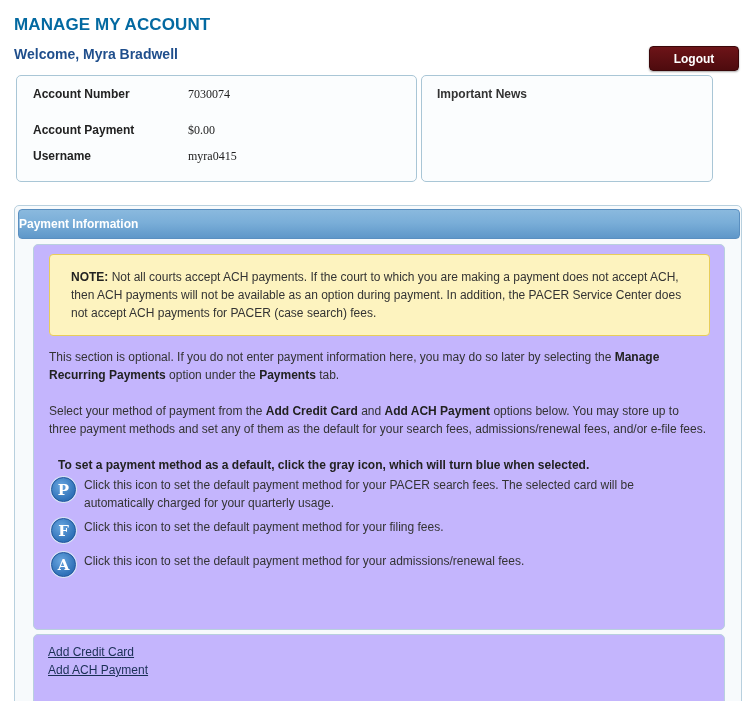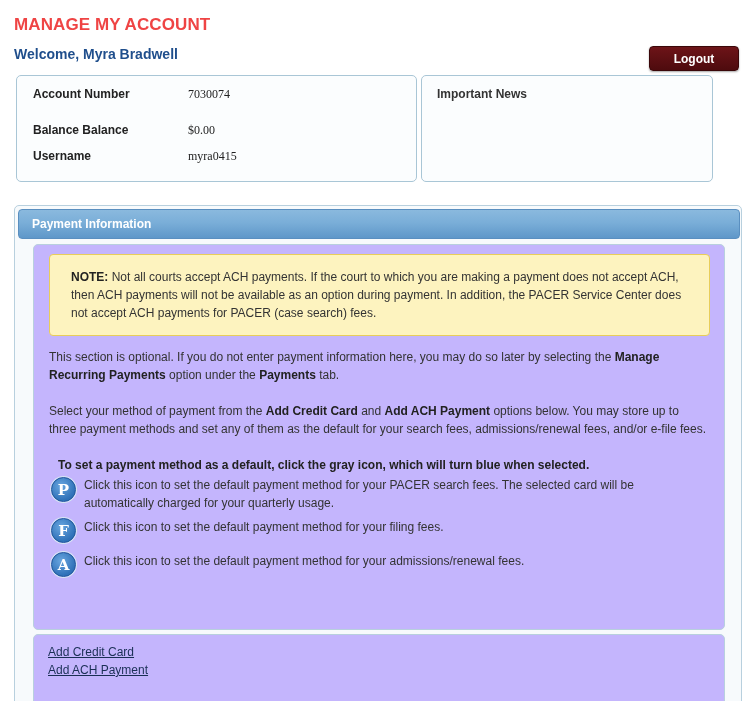--- a/index.html
+++ b/index.html
@@ -1,19 +1,19 @@
 <!DOCTYPE html>
 <html><head>
   <meta charset="utf-8">
   <style>
     * { box-sizing: border-box; margin: 0; padding: 0; }
     html, body { width: 752px; height: 701px; overflow: hidden; background: #ffffff; }
     body { font-family: "Liberation Sans", sans-serif; font-size: 12px; color: #222; position: relative; }
 
-    .page-title { position: absolute; left: 14px; top: 15px; font-size: 17px; font-weight: bold; color: #ef4444; letter-spacing: 0.1px; }
+    .page-title { position: absolute; left: 14px; top: 15px; font-size: 17px; font-weight: bold; color: #0369a1; letter-spacing: 0.1px; }
     .welcome { position: absolute; left: 14px; top: 46px; font-size: 14px; font-weight: bold; color: #1f4e8c; }
 
     .logout-btn {
       position: absolute; left: 649px; top: 46px; width: 90px; height: 25px;
       background: linear-gradient(#6d1418, #4e0b0e);
       border: 1px solid #3a0709; border-radius: 4px;
       color: #fff; font-weight: bold; font-size: 12px;
       display: flex; align-items: center; justify-content: center;
       box-shadow: 0 1px 2px rgba(0,0,0,0.35);
       cursor: pointer;
@@ -34,21 +34,21 @@
 
     .payment-panel {
       position: absolute; left: 14px; top: 205px; width: 728px; height: 510px;
       border: 1px solid #b8d0de; border-radius: 5px; background: #f7fafc;
     }
     .payment-header {
       position: absolute; left: 3px; top: 3px; width: 722px; height: 30px;
       border-radius: 4px; border: 1px solid #5a8fc0;
       background: linear-gradient(#8ab9de 0%, #7aaed8 45%, #5f97c9 100%);
       color: #fff; font-weight: bold; font-size: 12px;
-      display: flex; align-items: center; padding-left: 13px;
+      display: flex; align-items: center; 
       cursor: pointer;
     }
 
     .inner-box {
       position: absolute; left: 18px; width: 692px;
       border: 1px solid #b8d0de; border-radius: 5px; background: #c4b5fd;
     }
     .content-box { top: 38px; height: 386px; }
     .links-box { top: 428px; height: 100px; }
 
@@ -88,21 +88,21 @@
 <div class="box account-box">
   <div class="acct-row" style="top:11px;">
     <span class="acct-label">Account Number</span>
     <span class="acct-value">7030074</span>
   </div>
   <div class="acct-row" style="top:29px;margin-top:44px;">
     <span class="acct-label">Username</span>
     <span class="acct-value">myra0415</span>
   </div>
   <div class="acct-row" style="top:47px;">
-    <span class="acct-label">Balance Balance</span>
+    <span class="acct-label">Account Payment</span>
     <span class="acct-value">$0.00</span>
   </div>
 </div>
 
 <div class="box news-box">
   <div class="news-title">Important News</div>
 </div>
 
 <div class="payment-panel">
   <div class="payment-header">Payment Information</div>

